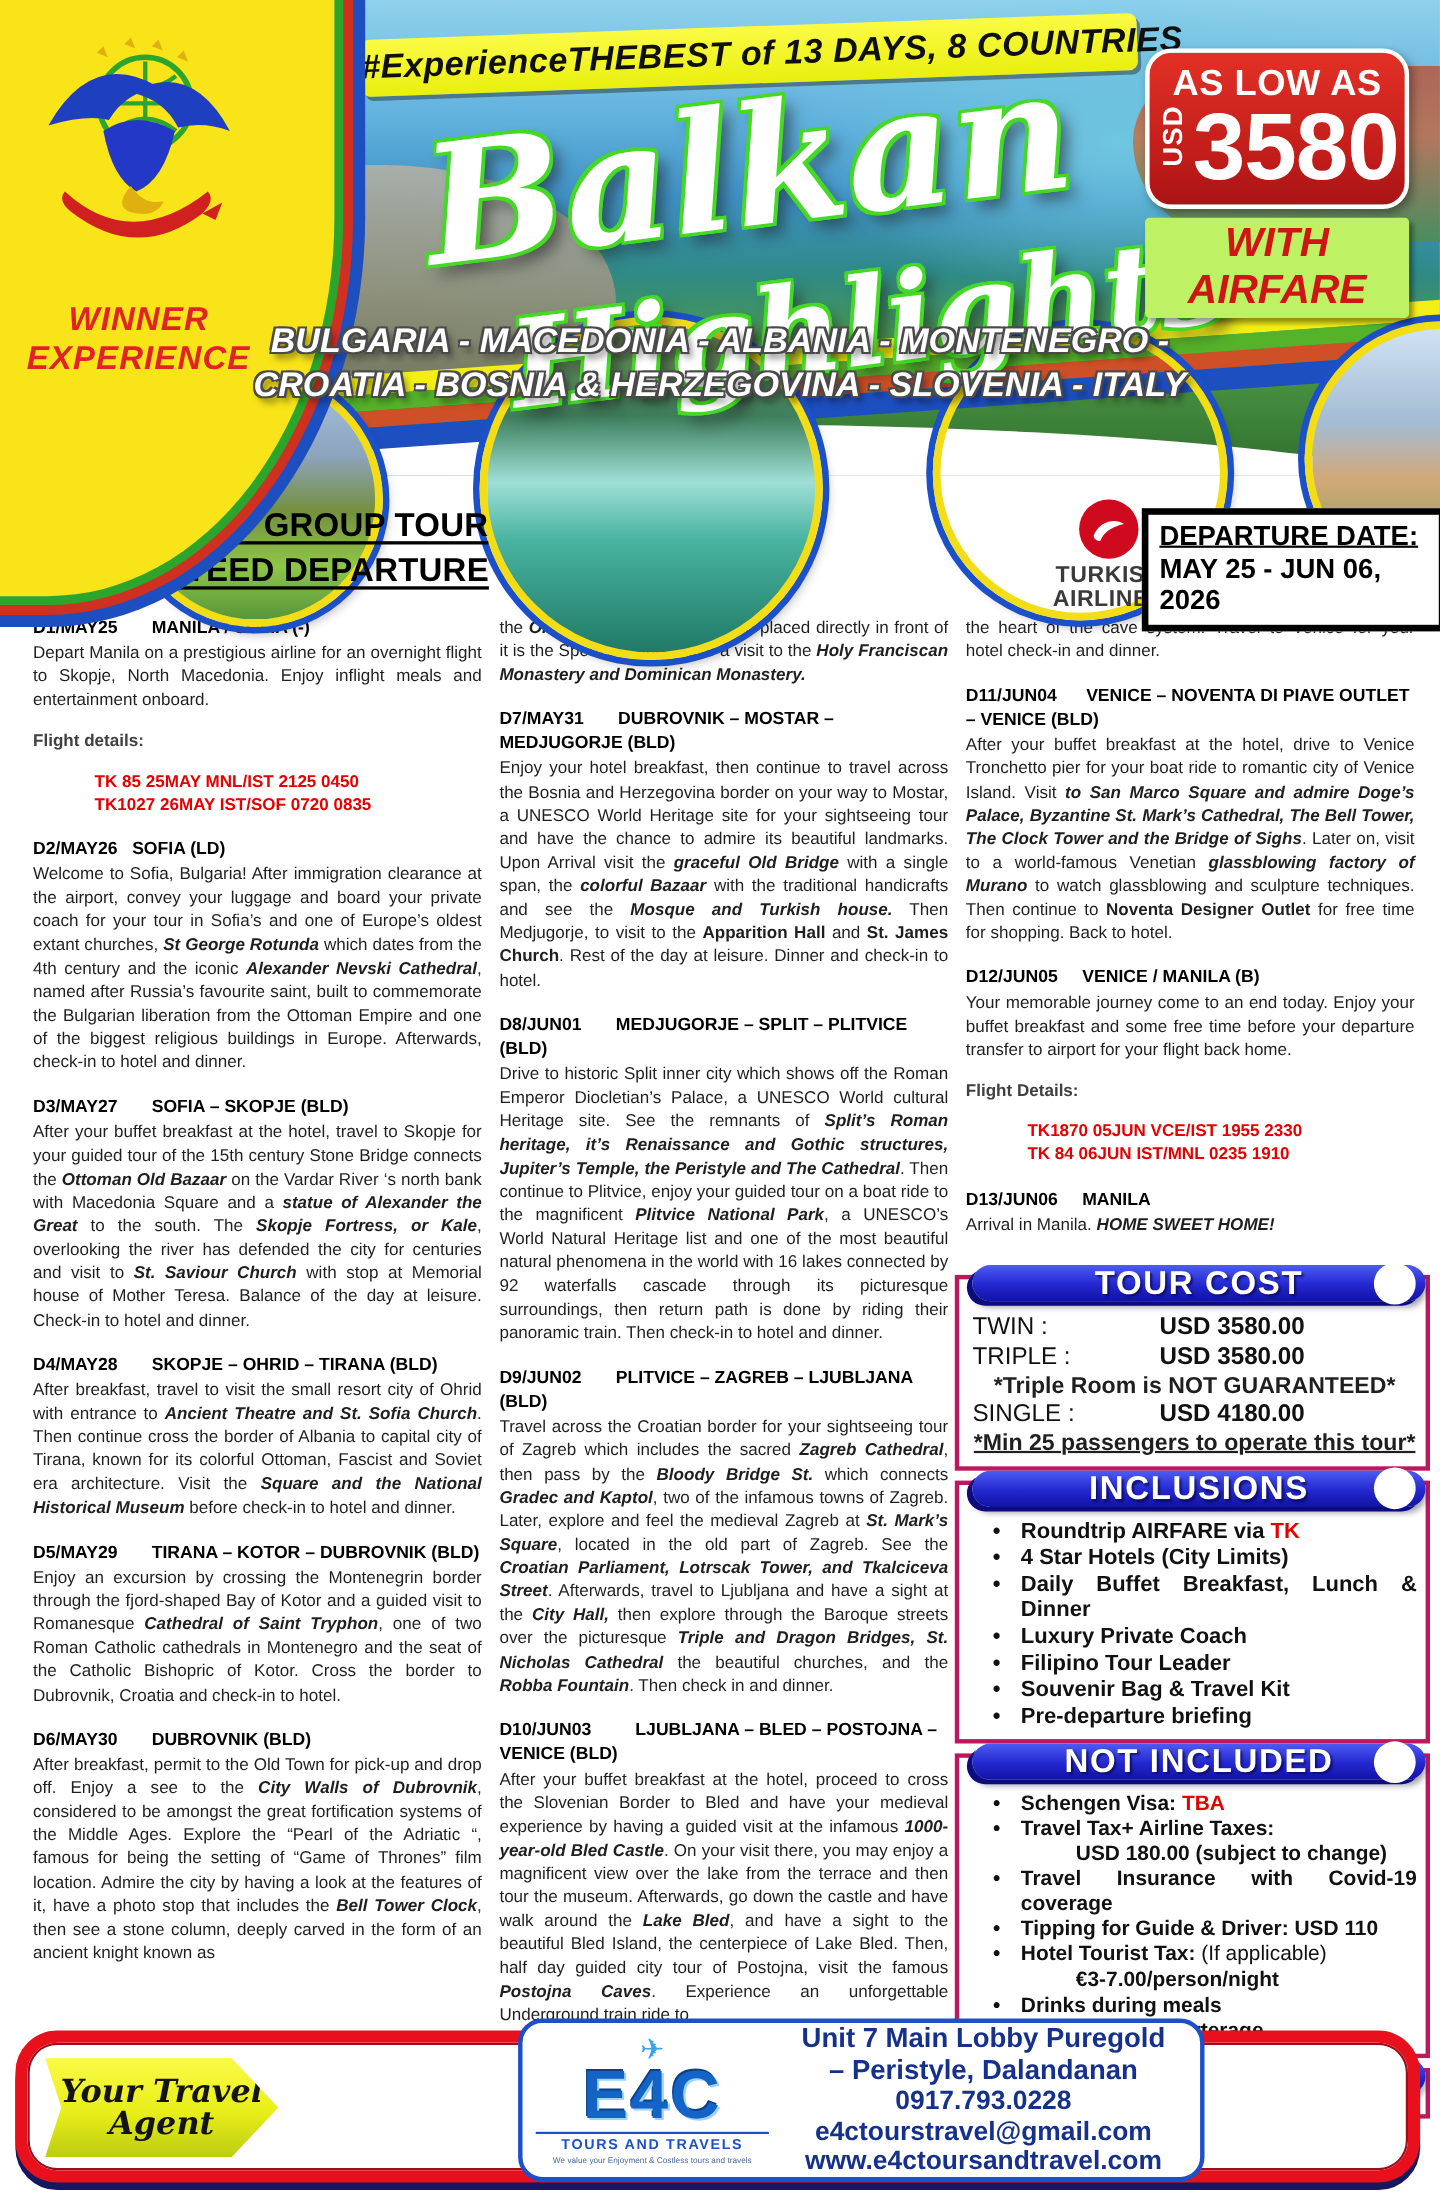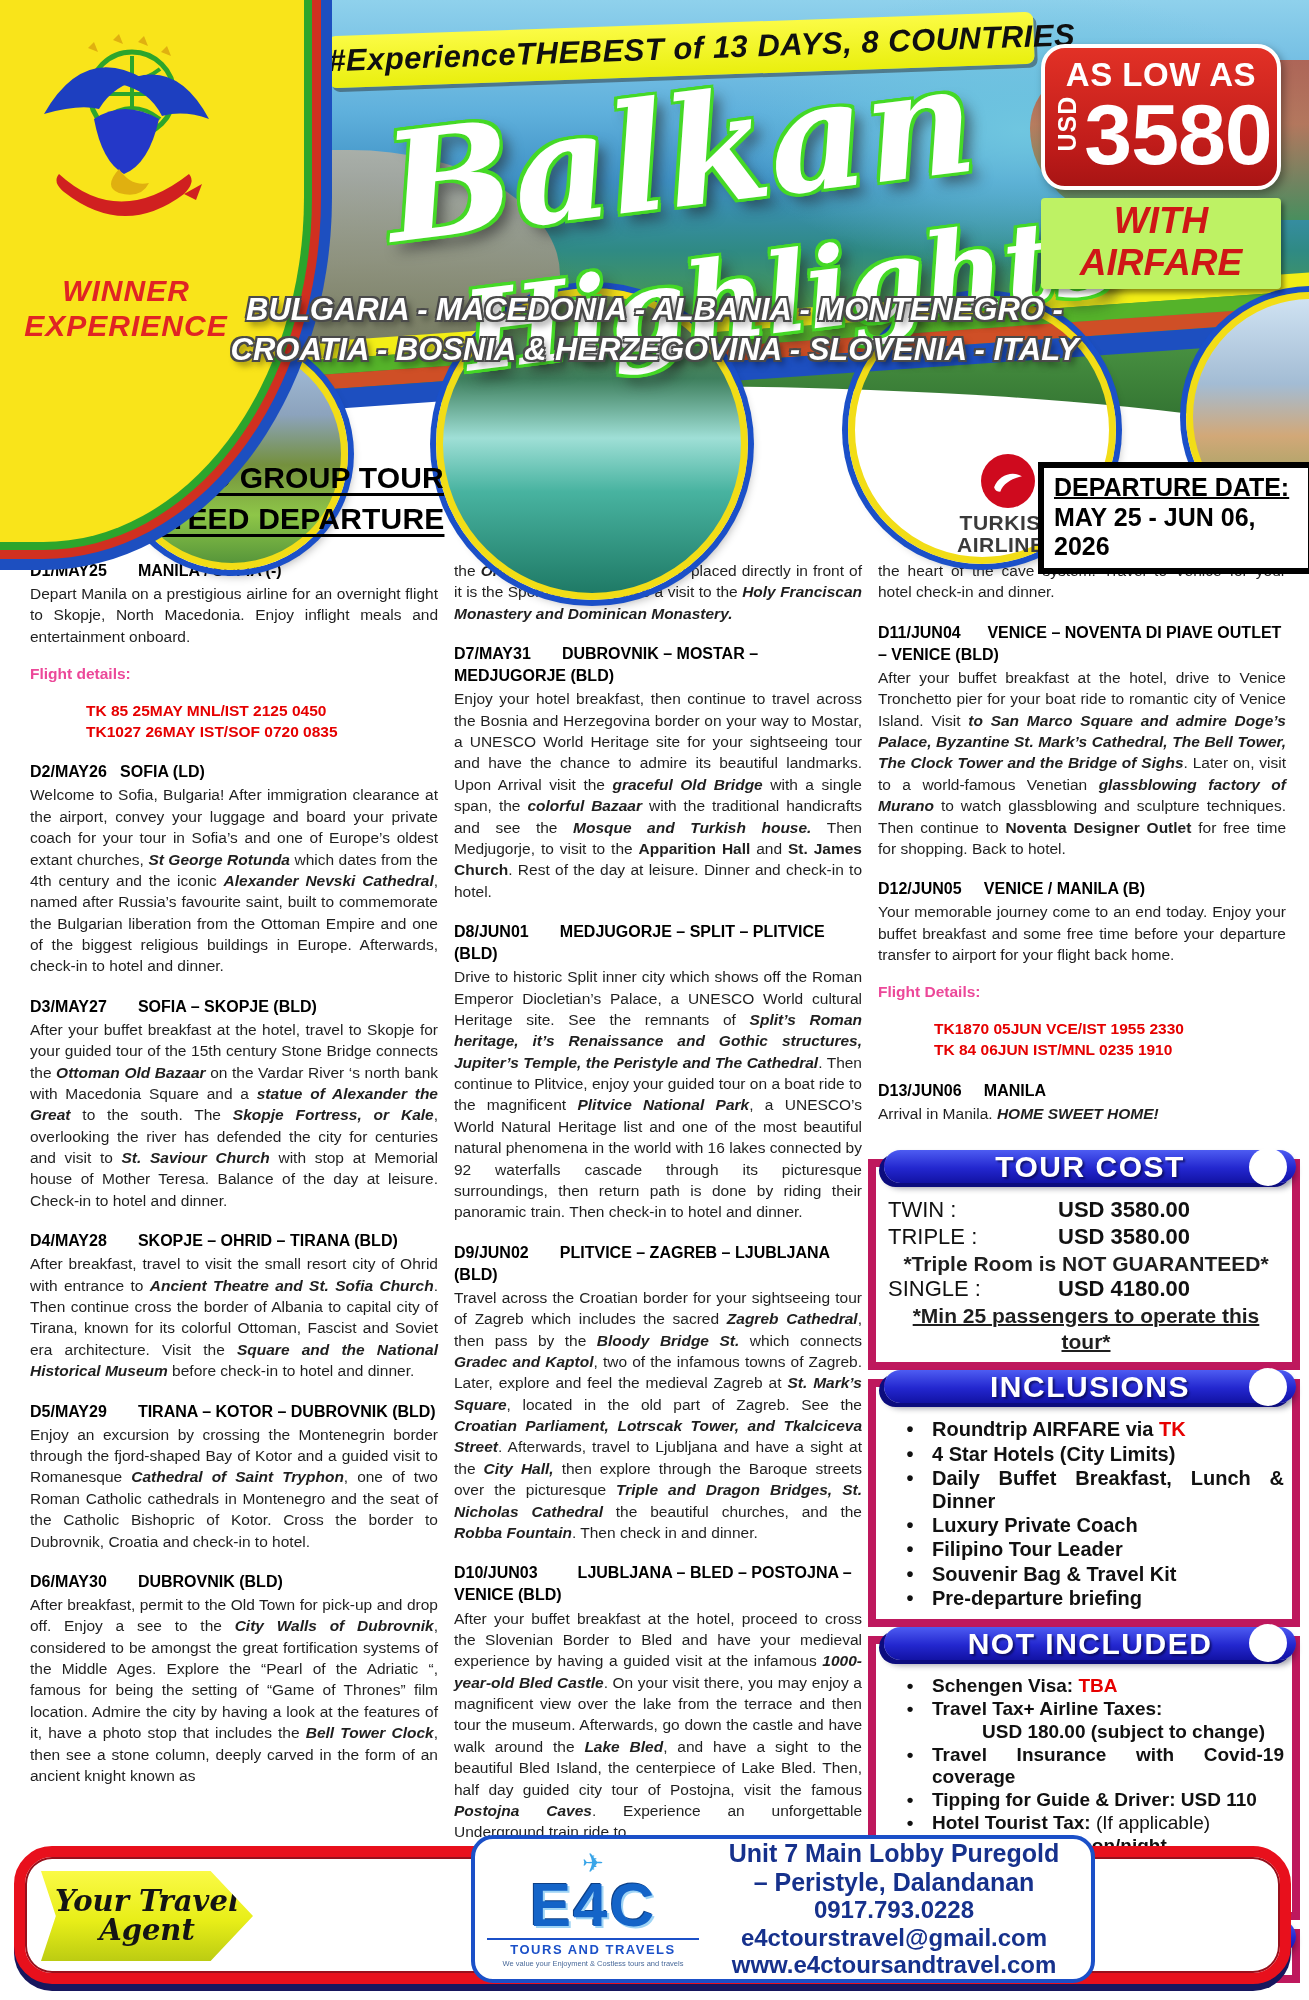--- a/index.html
+++ b/index.html
@@ -87,35 +87,35 @@
   .cols{position:absolute;top:560px;left:30px;width:1256px;display:flex;gap:16px;z-index:2;}
   .col{width:408px;font-size:15.5px;line-height:1.38;text-align:justify;color:#1f1f1f;}
   .day{margin-top:19px;}
   .day:first-child{margin-top:0;}
   .dhead{font-weight:700;color:#000;font-size:16px;margin:0 0 1px;text-align:left;}
   .para{margin:0;}
   .sg-b{font-weight:700;}
   .sg-bi{font-weight:700;font-style:italic;}
   .sg-red{color:#e60000;font-weight:700;}
   .sg-light{font-weight:400;}
-  .flabel{font-weight:700;color:#ec4899;text-align:left;}
+  .flabel{font-weight:700;color:#404040;text-align:left;}
   .fline{color:#e60000;font-weight:700;padding-left:56px;text-align:left;}
 
   
   .boxes{margin-left:-10px;width:432px;margin-top:26px;}
   .sect{position:relative;margin-top:0;}
   .sect:first-child{margin-top:0;}
   .pill{position:relative;z-index:2;margin:0 4px 0 16px;height:33px;border-radius:26px;
     background:linear-gradient(180deg,#4d5cf2 0%,#2327cf 55%,#1212a4 100%);
     display:flex;align-items:center;justify-content:center;
     box-shadow:-5px 4px 0 #0c0c7e,0 5px 6px rgba(0,0,30,.4);}
   .pill-text{color:#fff;font-weight:900;font-size:30px;letter-spacing:1.5px;
     text-shadow:2px 2px 2px rgba(10,10,80,.75);}
   .pill-dot{position:absolute;right:9px;top:50%;transform:translateY(-50%);width:38px;height:38px;border-radius:50%;background:#fff;}
-  .sbox{position:relative;z-index:1;border:8px solid #be185d;background:#fff;margin-top:-24px;padding:30px 8px 8px 12px;}
+  .sbox{position:relative;z-index:1;border:4px solid #be185d;background:#fff;margin-top:-24px;padding:30px 8px 8px 12px;}
   .crow{display:flex;font-size:22px;line-height:1.22;}
   .clabel{width:170px;color:#111;}
   .cval{font-weight:700;color:#111;}
   .cnote{font-weight:700;font-size:21px;text-align:center;line-height:1.22;}
   .cnote.u{text-decoration:underline;text-decoration-thickness:2px;}
   ul.blist{list-style:none;margin:0;padding:0;font-size:20px;font-weight:700;line-height:1.16;color:#111;}
   ul.small{font-size:19px;}
   .inc-item{display:flex;margin:1px 0;}
   .bul{width:44px;text-align:center;flex:none;}
   .itx{flex:1;}

